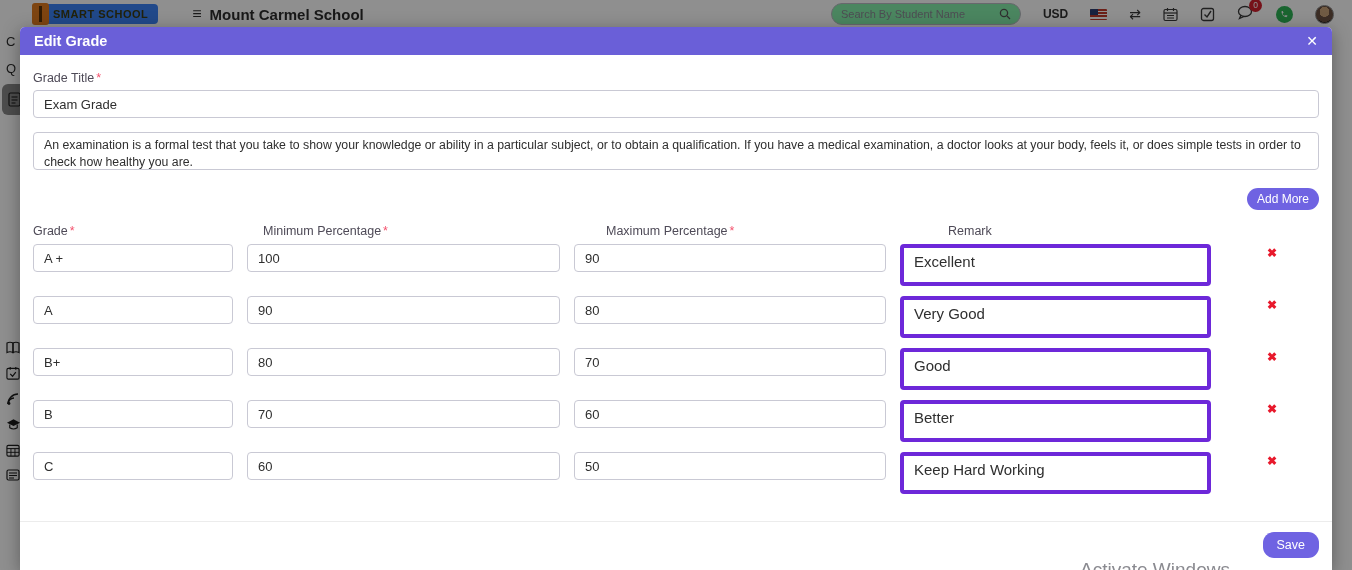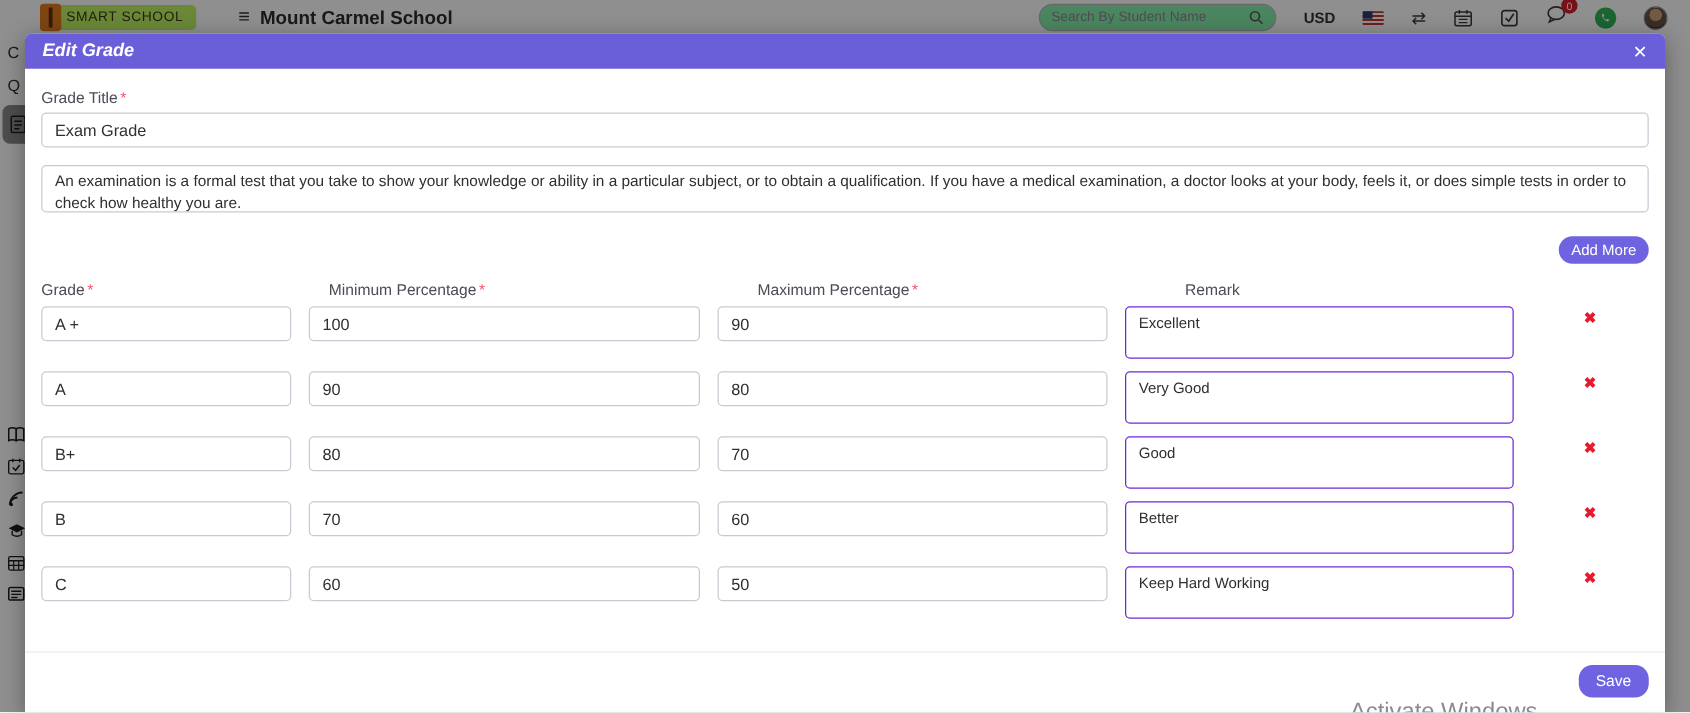--- a/index.html
+++ b/index.html
@@ -6,22 +6,22 @@
   html,body { width:1352px; height:570px; overflow:hidden; background:#fff;
               font-family:"Liberation Sans","DejaVu Sans",sans-serif; }
   .screen { position:relative; width:1352px; height:570px; overflow:hidden; background:#fff; }
 
   
   .topbar { position:absolute; top:0; left:0; right:0; height:28px; background:#ffffff;
             display:flex; align-items:center; }
   .logo { display:flex; align-items:center; margin-left:32px; height:28px; }
   .logo-book { width:17px; height:22px; background:#e07b1f; border-radius:3px; position:relative; }
   .logo-book:after { content:""; position:absolute; left:7px; top:3px; width:3px; height:16px; background:#5a3208; }
-  .logo-band { background:#bef264; border-radius:4px; padding:4px 10px 4px 8px; margin-left:-4px;
-               font-size:11px; font-weight:normal; color:#3c3c14; letter-spacing:.5px; white-space:nowrap; }
+  .logo-band { background:#3b82f6; border-radius:4px; padding:4px 10px 4px 8px; margin-left:-4px;
+               font-size:11px; font-weight:bold; color:#3c3c14; letter-spacing:.5px; white-space:nowrap; }
   .hamburger { font-size:16px; color:#333; margin-left:34px; cursor:pointer; }
   .school-title { font-size:15px; font-weight:bold; color:#2e2e2e; margin-left:8px; white-space:nowrap; }
   .topbar-right { margin-left:auto; display:flex; align-items:center; gap:22px; padding-right:18px; }
   .search-pill { display:flex; align-items:center; justify-content:space-between; width:190px; height:22px;
                  border:1px solid #b9b9c2; border-radius:12px; padding:0 9px; background:#86efac; }
   .search-pill input { border:none; outline:none; width:150px; font-size:11px; color:#555; background:transparent; }
   .search-pill input::placeholder { color:#8a8a94; }
   .mag { width:12px; height:12px; flex:0 0 auto; }
   .cur { font-size:12px; color:#333; font-weight:bold; }
   .flag { width:17px; height:11px; position:relative; overflow:hidden; border-radius:1px;
@@ -43,43 +43,43 @@
   .side-gap { height:218px; }
 
   
   .overlay { position:absolute; inset:0; background:rgba(0,0,0,0.44); }
 
   
   .modal { position:absolute; left:20px; top:27px; width:1312px; height:543px; background:#fff;
            border-radius:5px 5px 0 0; box-shadow:0 4px 18px rgba(0,0,0,.35); display:flex; flex-direction:column; }
   .modal-header { height:28px; background:#6a5fd8; border-radius:5px 5px 0 0; display:flex; align-items:center;
                   justify-content:space-between; padding:0 14px; }
-  .modal-title { color:#fff; font-size:14.5px; font-weight:bold;font-style:italic; }
+  .modal-title { color:#fff; font-size:14.5px; font-weight:bold; }
   .modal-close { color:#fff; font-size:14px; font-weight:bold; cursor:pointer; line-height:1; }
   .modal-body { flex:1; padding:16px 13px 0 13px; position:relative; }
 
   .field-label { font-size:12.5px; color:#4e4a57; margin-bottom:5px; }
   .req { color:#f4516c; margin-left:2px; }
   .text-input { width:100%; height:28px; border:1px solid #c9c9d4; border-radius:4px; padding:0 10px;
                 font-size:13px; color:#2f2f2f; outline:none; font-family:inherit; }
   .desc-area { width:100%; height:38px; border:1px solid #c9c9d4; border-radius:4px; padding:4px 10px;
                font-size:12.3px; line-height:1.38; color:#2f2f2f; resize:none; overflow:hidden; outline:none; font-family:inherit; }
   .section { margin-bottom:14px; }
 
   .addmore-row { display:flex; justify-content:flex-end; margin:8px 0 14px 0; }
   .btn { background:#6f63e2; color:#fff; border:none; border-radius:11px; font-size:12px; padding:4px 10px;
          cursor:pointer; font-family:inherit; }
   .btn-save { font-size:12.5px; padding:6px 14px; }
 
   .grid-head, .grade-row { display:grid; grid-template-columns:200px 313px 312px 311px 1fr; column-gap:14px; }
   .grid-head { margin-bottom:6px;gap:30px; }
   .grid-head .field-label { margin-bottom:0; }
   .grade-row { align-items:start; margin-bottom:10px; }
-  .remark-area { width:100%; height:42px; border:1px solid #6d28d9; border-radius:4px; padding:5px 10px;
-                 font-size:12px; color:#2f2f2f; resize:none; overflow:hidden; outline:none; font-family:inherit; }
+  .remark-area { width:100%; height:42px; border:4px solid #6d28d9; border-radius:4px; padding:5px 10px;
+                 font-size:15px; color:#2f2f2f; resize:none; overflow:hidden; outline:none; font-family:inherit; }
   .del { justify-self:center; margin-top:3px; color:#e8192c; font-size:12px; font-weight:bold;
          background:none; border:none; cursor:pointer; line-height:1; }
 
   .modal-footer { border-top:1px solid #ececec; margin-top:12px; padding:10px 13px 12px 13px;
                   display:flex; justify-content:flex-end; }
 
   .watermark { position:absolute; left:1080px; top:559px; font-size:19px; color:rgba(118,118,125,.85);
                z-index:30; white-space:nowrap; }
 </style>
 </head>

